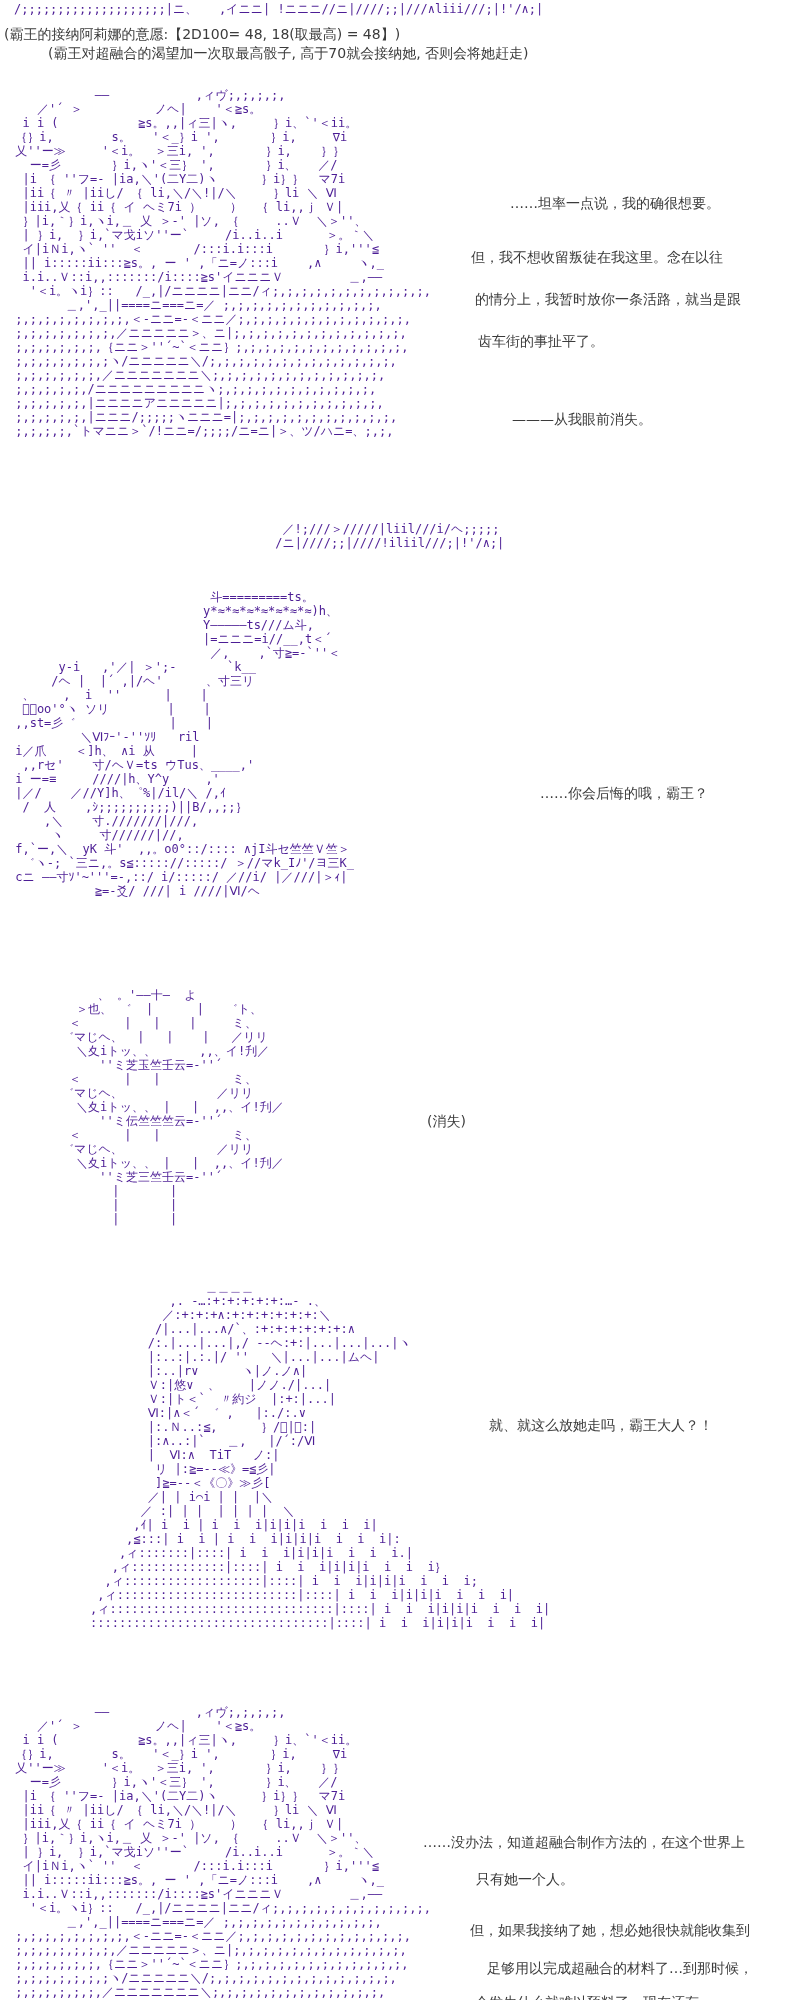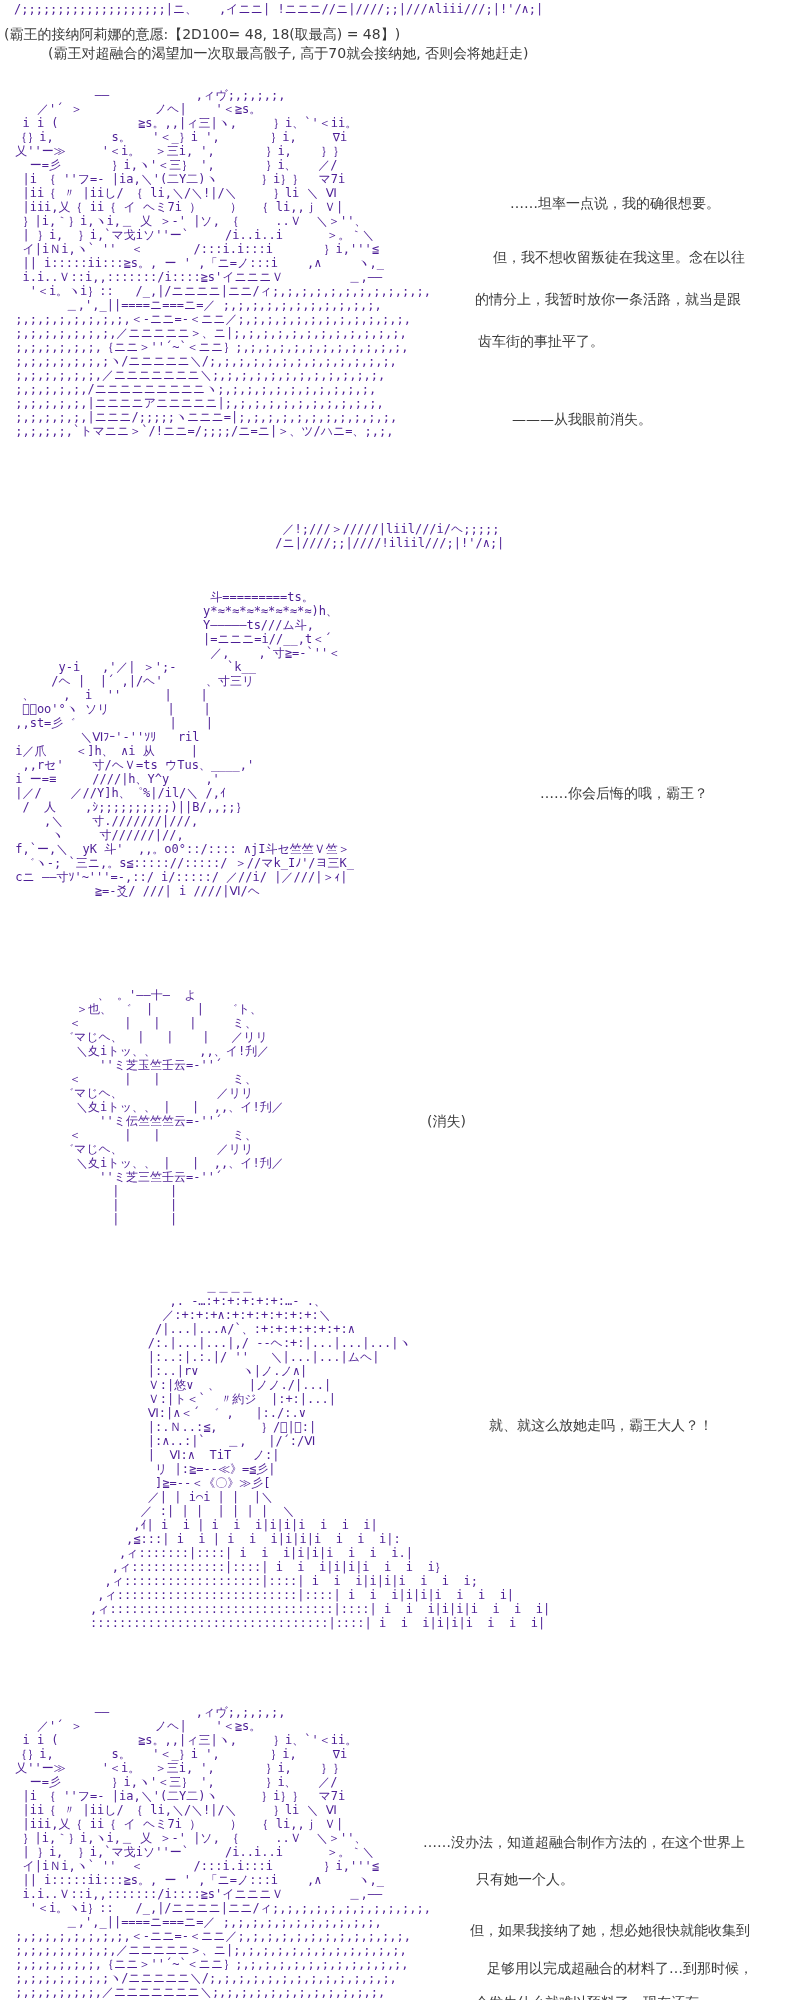--- a/index.html
+++ b/index.html
@@ -64,21 +64,21 @@
 
 
 
 
 
 
                                       ／!;///＞/////|liil///i/ヘ;;;;;
                                      /ニ|////;;|////!iliil///;|!'/∧;|</pre>
 
   <div class="line" style="left:510px; top:194px;">……坦率一点说，我的确很想要。</div>
-  <div class="line" style="left:493px; top:248px;">但，我不想收留叛徒在我这里。念在以往</div>
+  <div class="line" style="left:471px; top:248px;">但，我不想收留叛徒在我这里。念在以往</div>
   <div class="line" style="left:475px; top:290px;">的情分上，我暂时放你一条活路，就当是跟</div>
   <div class="line" style="left:478px; top:332px;">齿车街的事扯平了。</div>
   <div class="line" style="left:512px; top:410px;">———从我眼前消失。</div>
 
   <pre class="aa" style="left:8px; top:590px;">                            斗=========ts。
                            y*≈*≈*≈*≈*≈*≈*≈)h、
                            Y—————ts///ム斗,
                            |=ニニニ=i//__,t＜´
                             ／,    ,`寸≧=-`''＜
        y-i   ,'／| ＞';-       `k__

